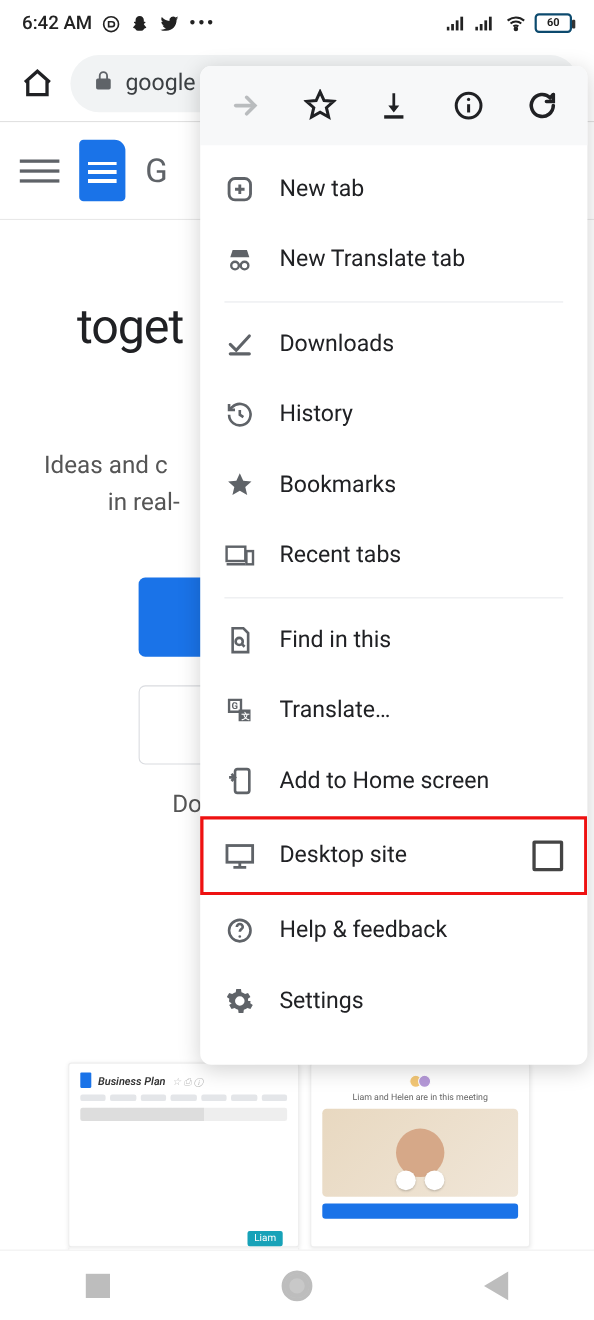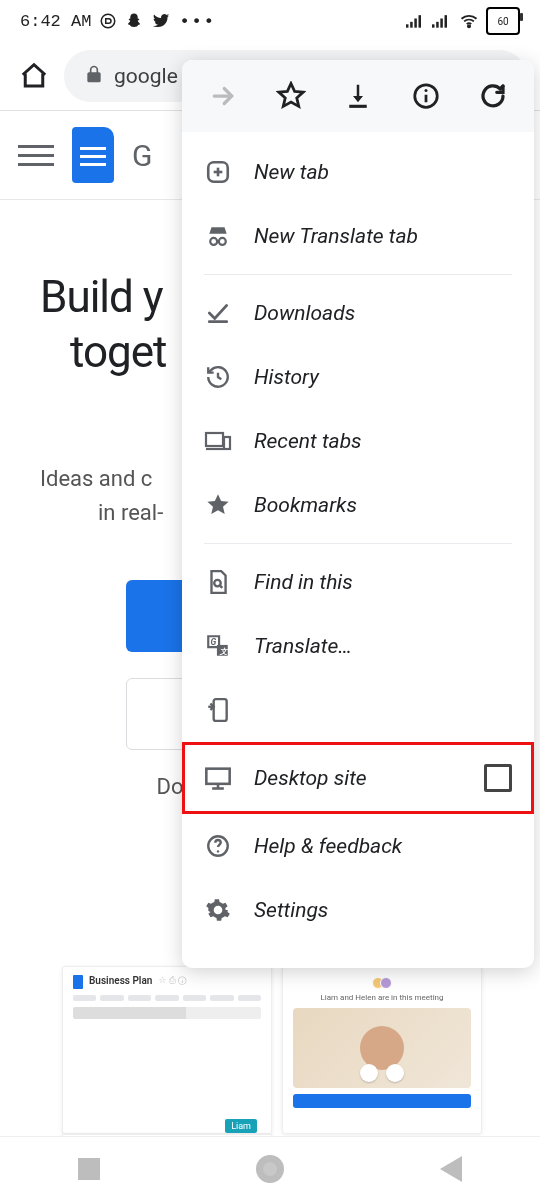--- a/index.html
+++ b/index.html
@@ -1,18 +1,18 @@
 <!DOCTYPE html>
 <html><head>
   <meta charset="utf-8">
   <style>
     * { margin: 0; padding: 0; box-sizing: border-box; -webkit-font-smoothing: antialiased; }
     body { width: 540px; height: 1200px; font-family: Roboto, Arial, sans-serif; background: #fff; position: relative; overflow: hidden; }
     .status-bar { height: 42px; display: flex; align-items: center; justify-content: space-between; padding: 0 20px; font-size: 17px; font-weight: 500; color: #222; }
-    .status-left { display: flex; align-items: flex-start; gap: 8px; font-family: Liberation Mono, monospace; }
+    .status-left { display: flex; align-items: flex-end; gap: 8px; }
     .status-right { display: flex; align-items: center; gap: 6px; }
     .status-icon { display: inline-flex; }
     .status-dots { letter-spacing: 2px; font-weight: 700; }
     .toolbar { height: 68px; display: flex; align-items: center; padding: 0 14px; gap: 10px; background: #fff; }
     .home-btn { width: 40px; height: 40px; display: flex; align-items: center; justify-content: center; }
     .url-pill { flex: 1; height: 52px; background: #f1f3f4; border-radius: 26px; display: flex; align-items: center; gap: 10px; padding: 0 20px; font-size: 21px; color: #3c4043; overflow: hidden; }
     .content-header { height: 90px; border-top: 1px solid #e1e1e1; border-bottom: 1px solid #e8e8e8; display: flex; align-items: center; gap: 18px; padding: 0 18px; }
     .burger { width: 36px; display: flex; flex-direction: column; gap: 6px; }
     .burger span { height: 3px; background: #5f6368; }
     .docs-icon { width: 42px; height: 56px; background: #1a73e8; border-radius: 4px 10px 4px 4px; position: relative; }
@@ -49,26 +49,26 @@
     .nav-bar { position: absolute; bottom: 0; left: 0; right: 0; height: 64px; background: #fff; display: flex; align-items: center; justify-content: space-around; border-top: 1px solid #efefef; }
     .nav-sq { width: 22px; height: 22px; background: #bdbdbd; }
     .nav-circ { width: 28px; height: 28px; border-radius: 50%; border: 3px solid #bdbdbd; box-shadow: 0 0 0 3px #fff, 0 0 0 4px #bdbdbd inset; background: #c8c8c8; }
     .nav-tri { width: 0; height: 0; border-top: 13px solid transparent; border-bottom: 13px solid transparent; border-right: 22px solid #bdbdbd; }
     
     .menu-panel { position: absolute; top: 60px; right: 6px; width: 352px; background: #fff; border-radius: 10px; box-shadow: 0 4px 20px rgba(0,0,0,.18); z-index: 50; padding-bottom: 18px; }
     .menu-top { height: 72px; background: #f7f8f9; border-radius: 10px 10px 0 0; display: flex; align-items: center; justify-content: space-between; padding: 0 24px; }
     .menu-top-btn { width: 34px; height: 34px; display: flex; align-items: center; justify-content: center; color: #5f6368; }
     .menu-top-btn.disabled { opacity: .4; }
     .menu-list { padding: 8px 0; }
-    .menu-item { display: flex; align-items: center; gap: 22px; padding: 18px 22px; font-size: 21px; color: #202124; cursor: pointer; font-style: italic; }
+    .menu-item { display: flex; align-items: center; gap: 22px; padding: 18px 22px; font-size: 21px; color: #202124; cursor: pointer; }
     .menu-item .ic { width: 28px; height: 28px; display: flex; align-items: center; justify-content: center; color: #5f6368; flex-shrink: 0; }
     .menu-sep { height: 1px; background: #e8eaed; margin: 6px 22px; }
     .menu-item.highlight { box-shadow: 0 0 0 3px #e11 inset; padding: 22px 22px; text-align: right; }
     .chk { width: 28px; height: 28px; border: 3px solid #444; border-radius: 2px; margin-left: auto; }
-    .battery { width: 34px; height: 28px; border: 2px solid #000000; border-radius: 4px; display:flex; align-items:center; position: relative; font-size:10px; justify-content:center; font-weight:400;}
+    .battery { width: 34px; height: 18px; border: 2px solid #0c4a6e; border-radius: 4px; display:flex; align-items:center; position: relative; font-size:10px; justify-content:center; font-weight:700;}
     .battery::after { content:""; position:absolute; right:-5px; top:4px; width:3px; height:8px; background:#333; border-radius:1px;}
   </style>
 </head>
 <body>
 
 <div class="status-bar">
   <div class="status-left">
     <span>6:42 AM</span>
     <span class="status-icon">
       <svg width="18" height="18" viewBox="0 0 24 24" fill="none" stroke="#222" stroke-width="2">
@@ -139,38 +139,37 @@
       <span></span>
       <span></span>
       <span></span>
     </div>
   <div class="docs-icon"></div>
   <div class="brand-text">G</div>
 </div>
 
 <div class="hero">
   <div class="hero-title">
-    <span>Build y</span>
     <span class="indent">toget</span>
   </div>
   <div class="hero-sub">
     <span>Ideas and c</span><br>
     <span style="padding-left:58px;">in real-</span>
   </div>
   <div class="btn-row">
     <div class="btn-blue"></div>
     <div class="btn-white"></div>
   </div>
   <div class="dont-line">Do</div>
 </div>
 
 <div class="doc-preview">
   <div>
     <div class="dp-card">
-      <div style="display:flex;align-items:flex-start;gap:6px;">
+      <div style="display:flex;align-items:flex-end;gap:6px;font-style:italic;">
         <div style="width:10px;height:14px;background:#1a73e8;border-radius:1px;"></div>
         <span class="dp-title">Business Plan</span>
         <span style="color:#bbb;">☆ ⎙ ⓘ</span>
       </div>
       <div class="dp-bars">
           <div class="dp-bar"></div>
           <div class="dp-bar"></div>
           <div class="dp-bar"></div>
           <div class="dp-bar"></div>
           <div class="dp-bar"></div>
@@ -289,35 +288,35 @@
           <svg width="26" height="26" viewBox="0 0 24 24" fill="none" stroke="#5f6368" stroke-width="2.2">
             <path d="M3 12a9 9 0 1 0 2.6-6.4L3 8"></path>
             <path d="M3 3v5h5"></path>
             <path d="M12 8v4l3 2"></path>
           </svg>
         </span>
       <span>History</span>
     </div>
     <div class="menu-item">
       <span class="ic">
+          <svg width="26" height="26" viewBox="0 0 24 24" fill="#5f6368">
+            <path d="m12 2 2.9 6.3 6.9.6-5.2 4.6 1.6 6.8L12 16.8l-6.2 3.5 1.6-6.8L2.2 8.9l6.9-.6z"></path>
+          </svg>
+        </span>
+      <span>Bookmarks</span>
+    </div>
+    <div class="menu-item">
+      <span class="ic">
           <svg width="28" height="26" viewBox="0 0 28 24" fill="none" stroke="#5f6368" stroke-width="2.2">
             <rect x="2" y="4" width="17" height="13"></rect>
             <line x1="2" y1="20" x2="19" y2="20"></line>
             <rect x="20" y="8" width="6" height="12"></rect>
           </svg>
         </span>
       <span>Recent tabs</span>
-    </div>
-    <div class="menu-item">
-      <span class="ic">
-          <svg width="26" height="26" viewBox="0 0 24 24" fill="#5f6368">
-            <path d="m12 2 2.9 6.3 6.9.6-5.2 4.6 1.6 6.8L12 16.8l-6.2 3.5 1.6-6.8L2.2 8.9l6.9-.6z"></path>
-          </svg>
-        </span>
-      <span>Bookmarks</span>
     </div>
     <div class="menu-sep"></div>
     <div class="menu-item">
       <span class="ic">
           <svg width="26" height="26" viewBox="0 0 24 24" fill="none" stroke="#5f6368" stroke-width="2.2">
             <path d="M6 2h9l4 4v16H6z"></path>
             <circle cx="11.5" cy="13" r="3"></circle>
             <line x1="13.8" y1="15.3" x2="16" y2="17.5"></line>
           </svg>
         </span>
@@ -335,20 +334,21 @@
       <span>Translate…</span>
     </div>
     <div class="menu-item">
       <span class="ic">
           <svg width="26" height="26" viewBox="0 0 24 24" fill="none" stroke="#5f6368" stroke-width="2.2">
             <rect x="8" y="2" width="12" height="20" rx="2"></rect>
             <path d="M3 9h5"></path>
             <path d="m5 6 3 3-3 3"></path>
           </svg>
         </span>
+      <span>Add to Home screen</span>
     </div>
     <div class="menu-item highlight">
       <span class="ic">
           <svg width="30" height="28" viewBox="0 0 24 24" fill="none" stroke="#5f6368" stroke-width="2.2">
             <rect x="2" y="4" width="20" height="13"></rect>
             <line x1="7" y1="21" x2="17" y2="21"></line>
             <line x1="12" y1="17" x2="12" y2="21"></line>
           </svg>
         </span>
       <span>Desktop site</span>

